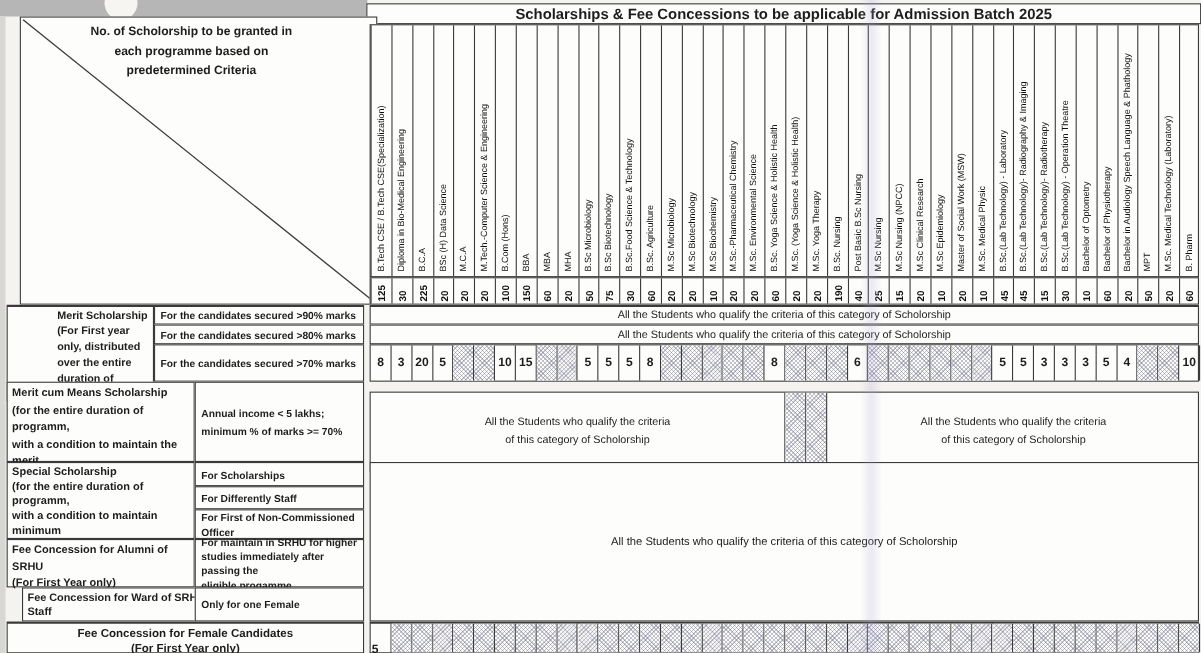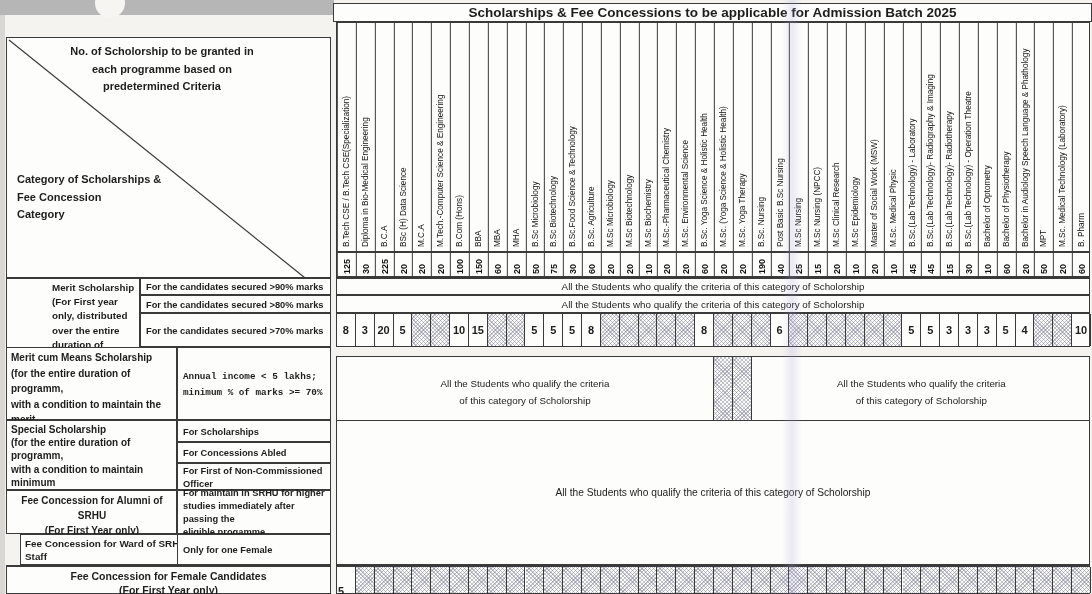--- a/index.html
+++ b/index.html
@@ -27,30 +27,27 @@
 
 <div class="abs" style="left:0;top:0;width:334px;height:15px;background:#b6b6b6;"></div>
 <div class="abs" style="left:0;top:15px;width:5px;height:579px;background:#d8d7d3;"></div>
 <div class="abs" style="left:95px;top:-12px;width:30px;height:30px;border-radius:50%;background:#f6f5f1;"></div>
 <div class="abs" style="left:782px;top:0;width:20px;height:594px;background:linear-gradient(to right,transparent,rgba(168,158,212,.22),transparent);z-index:5;"></div>
 
 <div id="titleBox" class="box titlebar" style="left:333px;top:3px;width:759px;height:19px;border-width:1.5px;">
   <span>Scholarships &amp; Fee Concessions to be applicable for Admission Batch 2025</span>
 </div>
 
-<div class="box" style="left:6px;top:15px;width:325px;height:262px;border-width:1.3px;margin-top:22px;">
+<div class="box" style="left:18px;top:15px;width:325px;height:262px;border-width:1.3px;">
   <svg width="325" height="262" style="position:absolute;left:0;top:0;" viewBox="0 0 325 262">
     <line x1="2" y1="2" x2="323" y2="260" stroke="#3a3a3a" stroke-width="1.2"></line>
   </svg>
   <div class="abs pre" style="left:30px;top:5px;width:250px;text-align:center;font-weight:bold;font-size:11px;line-height:1.6;">No. of Scholorship to be granted in
 each programme based on
 predetermined Criteria</div>
-  <div class="abs pre" style="left:10px;top:133px;width:200px;text-align:left;font-weight:bold;font-size:11px;line-height:1.6;">Category of Scholarships &amp;
-Fee Concession
-Category</div>
 </div>
 
 <div class="box lbl" style="left:6px;top:277px;width:134px;height:88px;border-top-width:2px;padding-left:45px;">
   <div class="pre" style="font-size:9.8px;line-height:1.45;">Merit Scholarship
 (For First year only, distributed
 over the entire duration of
 program)</div>
 </div>
 <div class="box crit" style="left:140px;top:277px;width:191px;height:18px;border-top-width:2px;">
   <span>For the candidates secured &gt;90% marks</span>
@@ -61,44 +58,44 @@
 <div class="box crit" style="left:140px;top:313px;width:191px;height:34px;">
   <span>For the candidates secured &gt;70% marks</span>
 </div>
 
 <div class="box lbl" style="left:6px;top:347px;width:171px;height:73px;">
   <div class="pre" style="font-size:10px;line-height:1.55;">Merit cum Means Scholarship
 (for the entire duration of programm,
 with a condition to maintain the merit
 and attendance  in subsequent years)</div>
 </div>
-<div class="box crit" style="left:177px;top:347px;width:154px;height:73px;font-family:Liberation Mono, monospace;">
+<div class="box crit" style="left:177px;top:347px;width:154px;height:73px;">
   <div class="pre" style="line-height:1.7;">Annual income &lt; 5 lakhs;
  minimum % of marks &gt;= 70%</div>
 </div>
 
 <div class="box lbl" style="left:6px;top:420px;width:171px;height:70px;">
   <div class="pre" style="font-size:10px;line-height:1.32;">Special Scholarship
 (for the entire duration of programm,
 with a condition to maintain minimum
 marks and attendance  in subsequent
 years)</div>
 </div>
 <div class="box crit" style="left:177px;top:420px;width:154px;height:22px;">
   <span>For Scholarships</span>
 </div>
 <div class="box crit" style="left:177px;top:442px;width:154px;height:21px;">
-  <span>For Concessions Abled</span>
+  <span>For Differently Staff</span>
 </div>
 <div class="box crit" style="left:177px;top:463px;width:154px;height:27px;">
   <span>For First of Non-Commissioned Officer</span>
 </div>
 
 <div class="box lbl" style="left:6px;top:490px;width:171px;height:44px;">
-  <div class="pre" style="text-align:center;font-size:10px;line-height:1.5;">Fee Concession for Alumni  of SRHU
+  <div class="pre" style="font-size:10px;line-height:1.5;">Fee Concession for Alumni  of SRHU
 (For First Year only)</div>
 </div>
 <div class="box crit" style="left:177px;top:490px;width:154px;height:44px;">
   <div class="pre" style="line-height:1.4;">For maintain in SRHU  for higher
 studies immediately after passing the
 eligible progamme</div>
 </div>
 
 <div class="box lbl" style="left:20px;top:534px;width:171px;height:31px;">
   <div class="pre" style="font-size:9.9px;line-height:1.35;">Fee Concession for Ward of SRHU Staff

